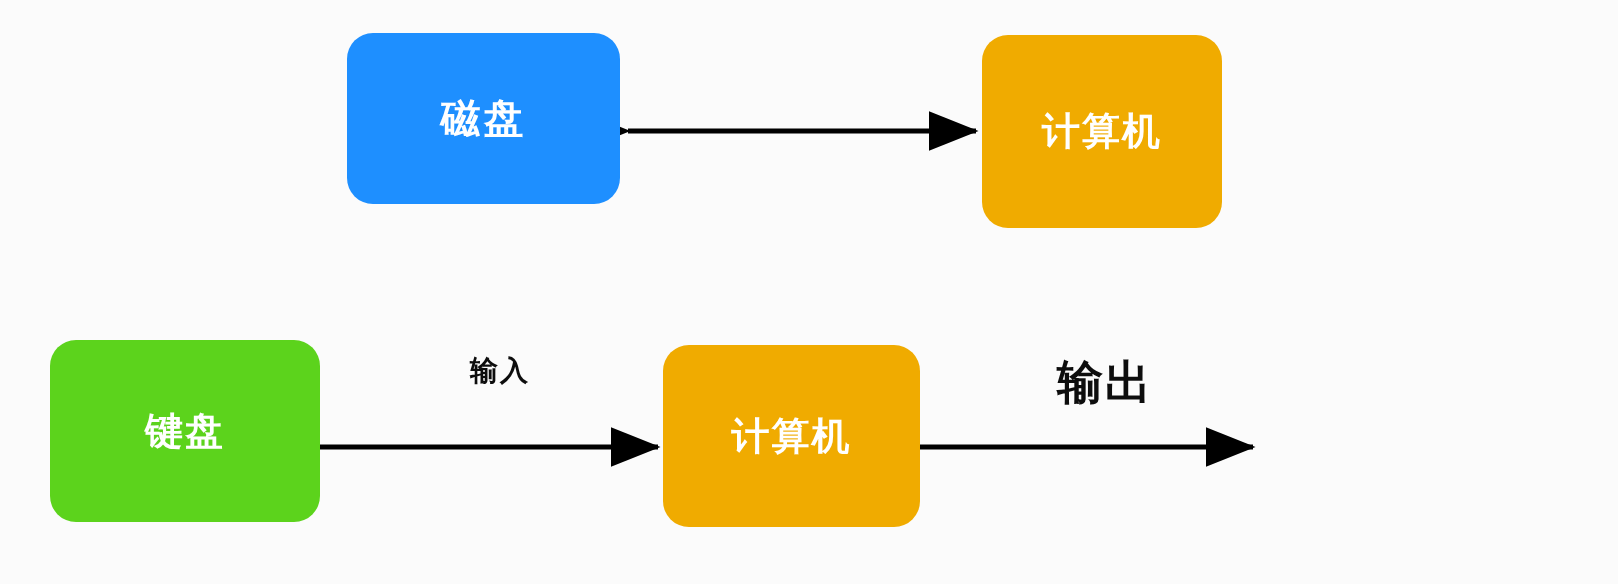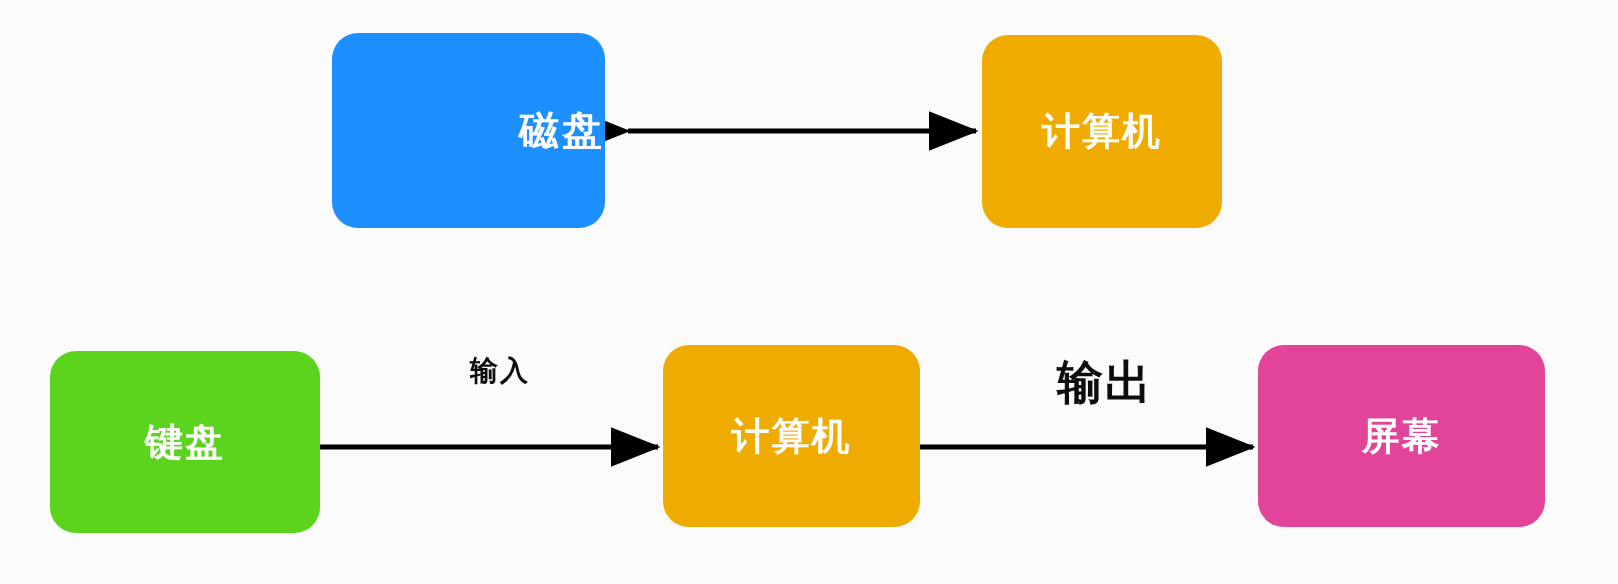--- a/index.html
+++ b/index.html
@@ -35,37 +35,36 @@
     user-select: none;
   }
   .node .node-label {
     color: #ffffff;
     font-weight: bold;
     white-space: nowrap;
   }
 
   
   #node-disk {
-    left: 332px;  top: 33px;
-    width: 273px; height: 195px;
+    left: 347px;  top: 33px;
+    width: 273px; height: 171px;
     background: #1e8fff;
-    justify-content: flex-end;
   }
   #node-disk .node-label { font-size: 40px; letter-spacing: 3px; }
 
   #node-computer-top {
     left: 982px; top: 35px;
     width: 240px; height: 193px;
     background: #f0ab00;
   }
   #node-computer-top .node-label { font-size: 38px; letter-spacing: 2px; }
 
   
   #node-keyboard {
-    left: 50px;  top: 351px;
+    left: 50px;  top: 340px;
     width: 270px; height: 182px;
     background: #5cd31c;
   }
   #node-keyboard .node-label { font-size: 38px; letter-spacing: 2px; }
 
   #node-computer-bottom {
     left: 663px; top: 345px;
     width: 257px; height: 182px;
     background: #f0ab00;
   }
@@ -146,21 +145,18 @@
 
 
   <div class="node" id="node-keyboard" style="background: rgb(92, 211, 28); color: rgb(255, 255, 255);">
     <span class="node-label">键盘</span>
   </div>
 
   <div class="node" id="node-computer-bottom" style="background: rgb(240, 171, 0); color: rgb(255, 255, 255);">
     <span class="node-label">计算机</span>
   </div>
 
-  <div class="node" id="node-screen" style="background: rgb(226, 68, 154); color: rgb(255, 255, 255);">
-    <span class="node-label">屏幕</span>
-  </div>
 
   <div class="edge-label" id="edge-label-input">输入</div>
 
   <div class="edge-label" id="edge-label-output">输出</div>
 
 </div>
 
 </body></html>

